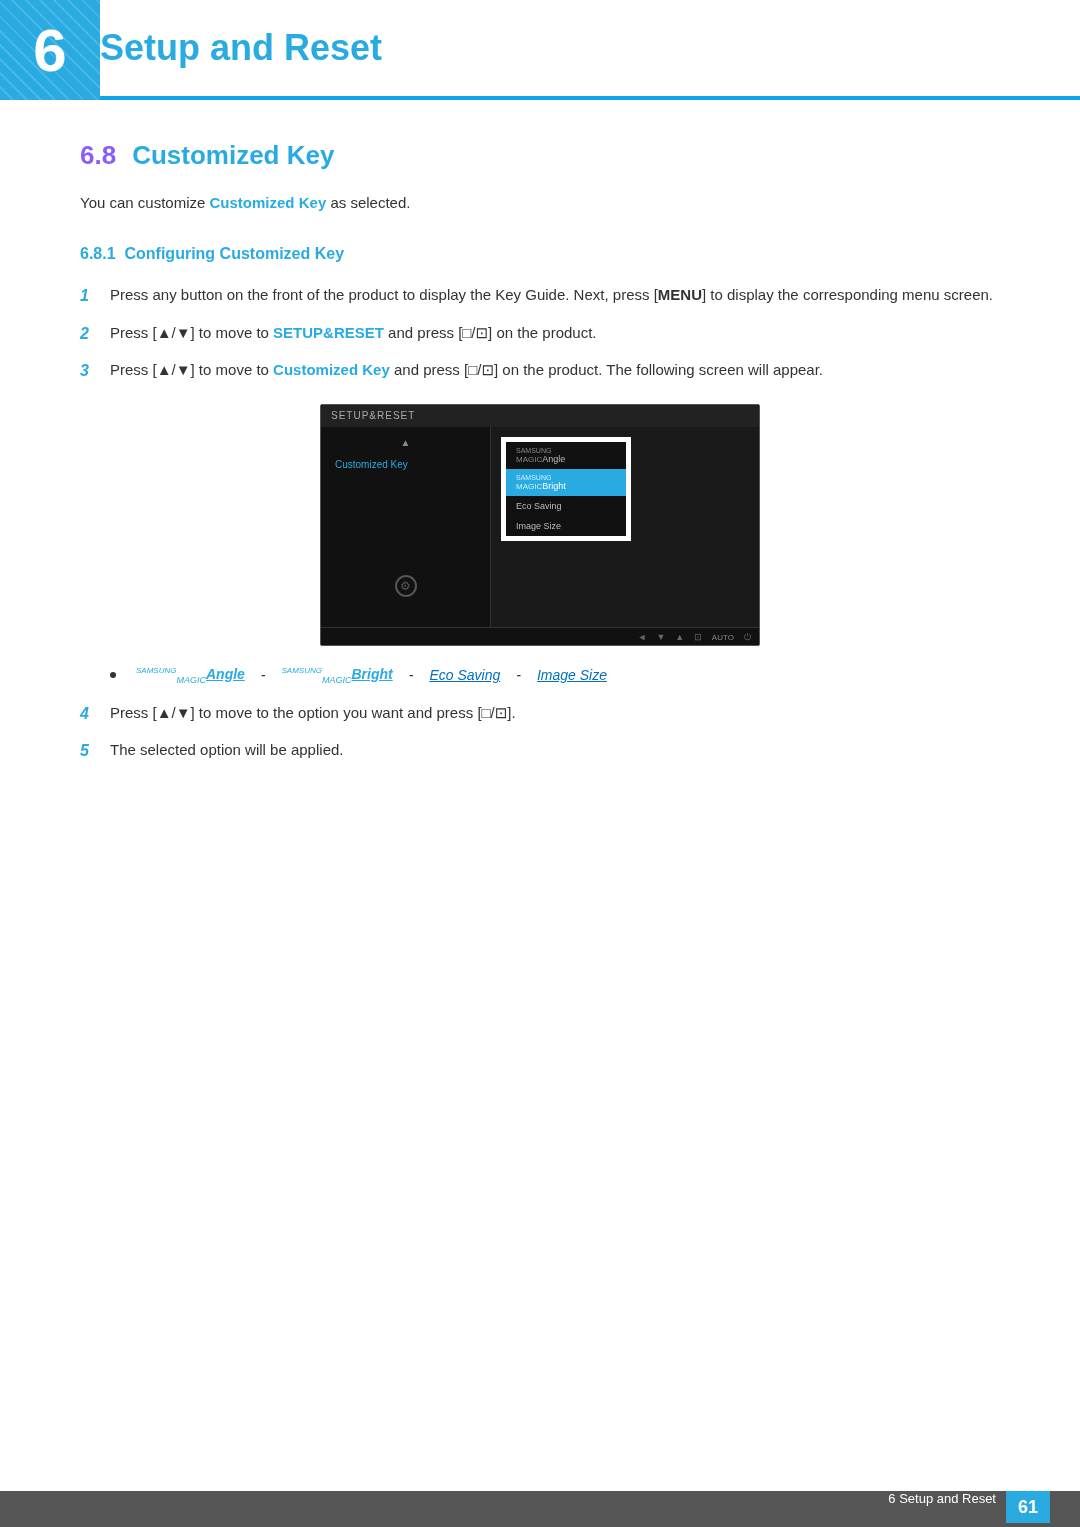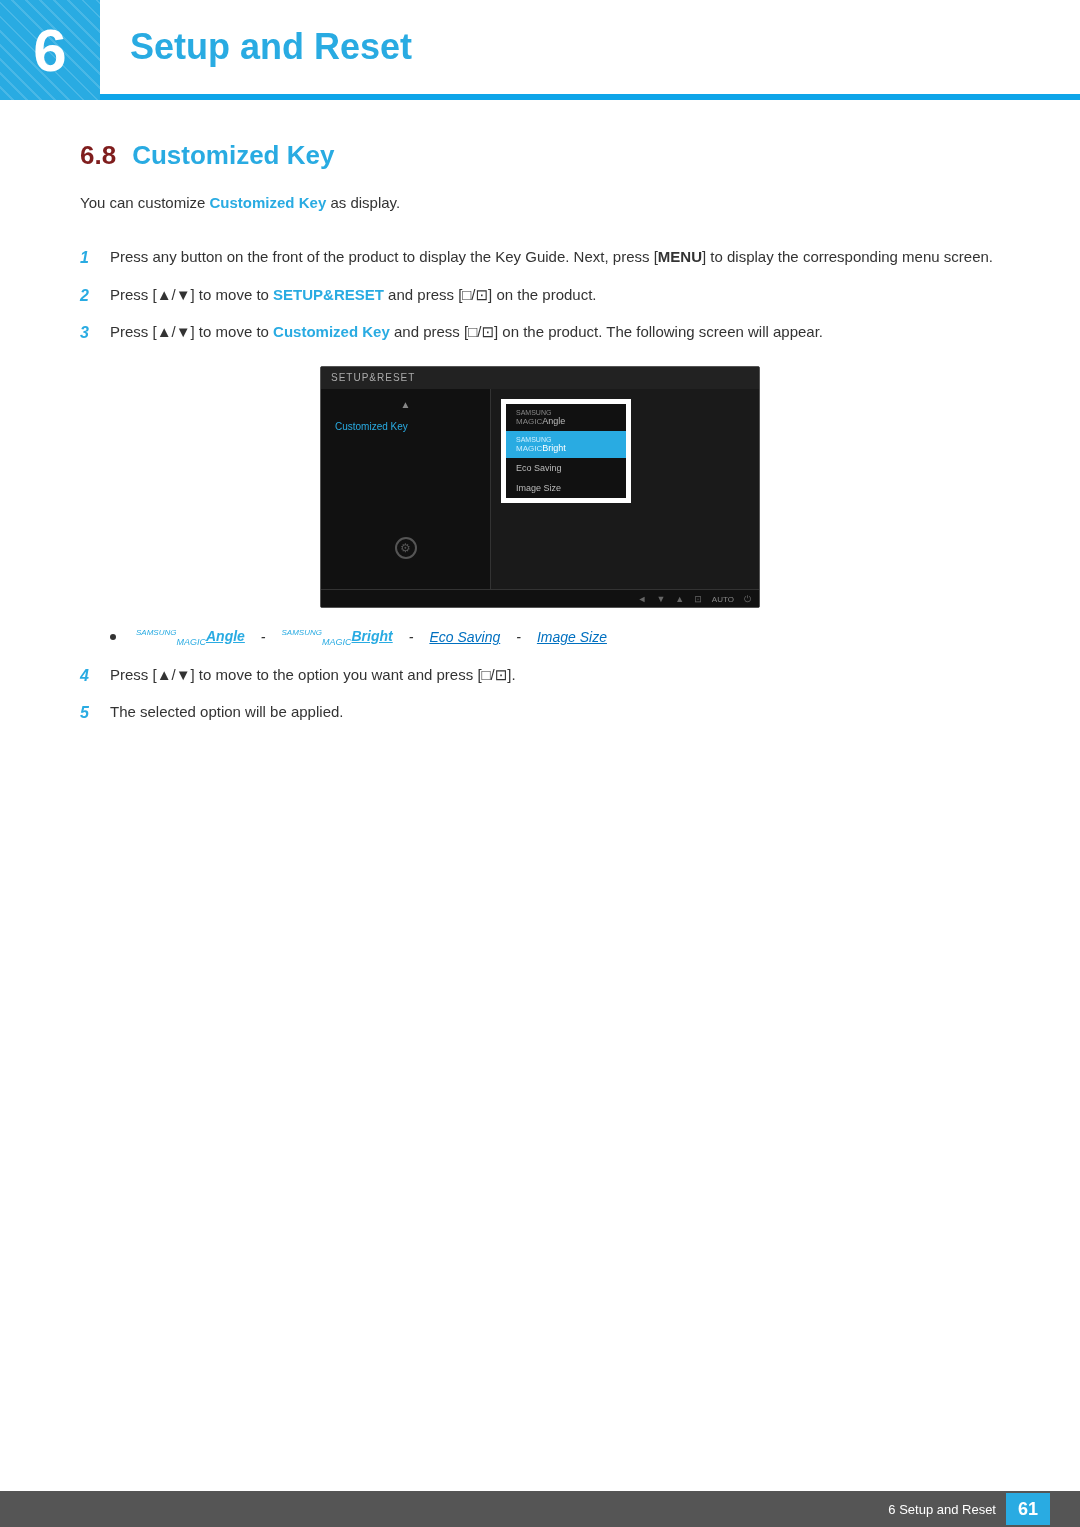--- a/index.html
+++ b/index.html
@@ -49,25 +49,24 @@
         rgba(255,255,255,0.15) 10px
       );
     }
     .chapter-number-text {
       position: relative;
       z-index: 1;
     }
     .chapter-title {
       display: flex;
       align-items: center;
-      padding-left: 30px;
       font-size: 36px;
       font-weight: bold;
       color: #29abe2;
-      border-bottom: 6px solid #0ea5e9;
+      border-bottom: 4px solid #0ea5e9;
       flex: 1;
     }
 
     
     .content {
       padding: 40px 80px 80px 80px;
     }
 
     
     .section-title {
@@ -76,21 +75,21 @@
       color: #29abe2;
       margin-bottom: 20px;
       display: flex;
       align-items: baseline;
       gap: 16px;
     }
 
     .section-number {
       font-size: 26px;
       font-weight: bold;
-      color: #7f1d1d;
+      color: #8b5cf6;
     }
 
     .intro-text {
       margin-bottom: 30px;
       font-size: 15px;
       color: #333;
       line-height: 1.6;
     }
 
     .highlight-bold {
@@ -293,21 +292,20 @@
 
     
     .page-footer {
       position: absolute;
       bottom: 0;
       left: 0;
       right: 0;
       background: #555;
       height: 36px;
       display: flex;
-      align-items: center;
       justify-content: flex-end;
       padding: 0 30px;
     }
     .footer-text {
       color: #fff;
       font-size: 13px;
     }
     .footer-page-num {
       background: #29abe2;
       color: #fff;
@@ -334,23 +332,26 @@
 </div>
 
 <div class="content">
 
   <div class="section-title">
     <span class="section-number">6.8</span>
     <span>Customized Key</span>
   </div>
 
   <p class="intro-text">
-    <span>You can customize </span><span class="highlight-bold">Customized Key</span><span> as display.</span>
+    <span>You can customize </span><span class="highlight-bold">Customized Key</span><span> as selected.</span>
   </p>
 
+  <div class="subsection-title">
+    <span>6.8.1</span>&nbsp;&nbsp;<span>Configuring Customized Key</span>
+  </div>
 
   <ol class="steps-list">
 
     <li class="step-item">
       <span class="step-number">1</span>
       <span class="step-text">
         Press any button on the front of the product to display the Key Guide. Next, press [<span class="bold-key">MENU</span>] to display the corresponding menu screen.
       </span>
     </li>
 

